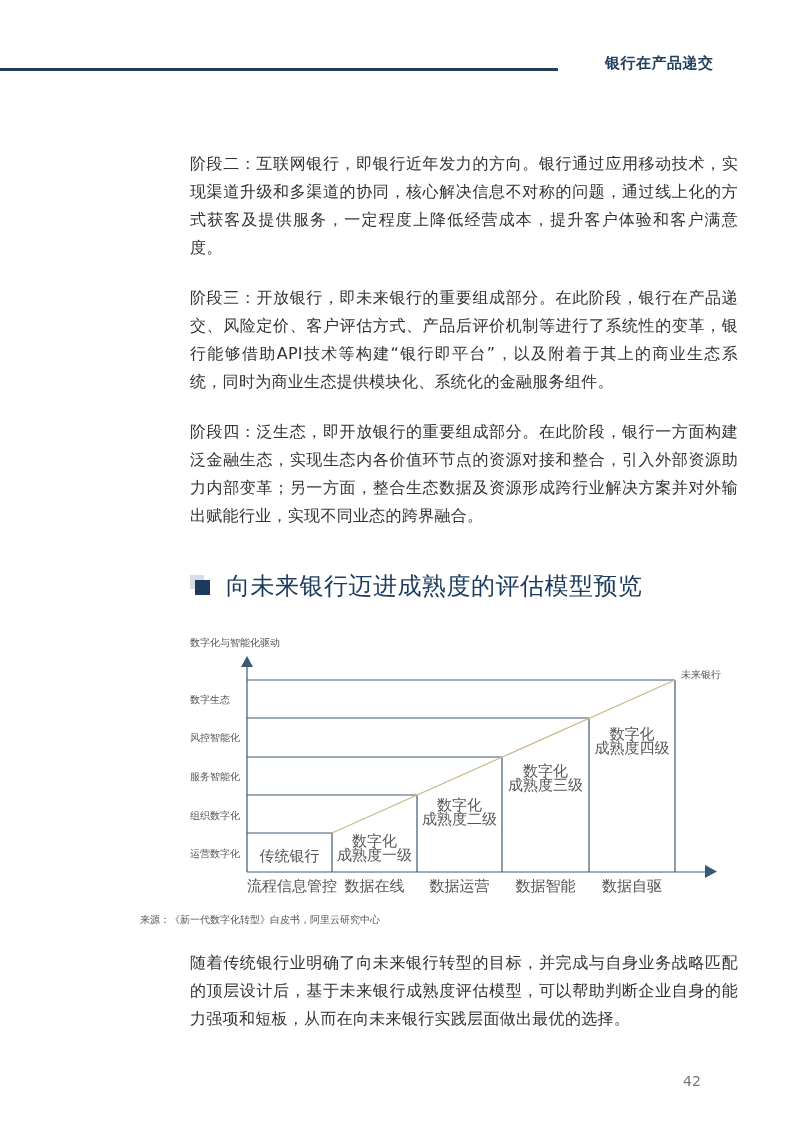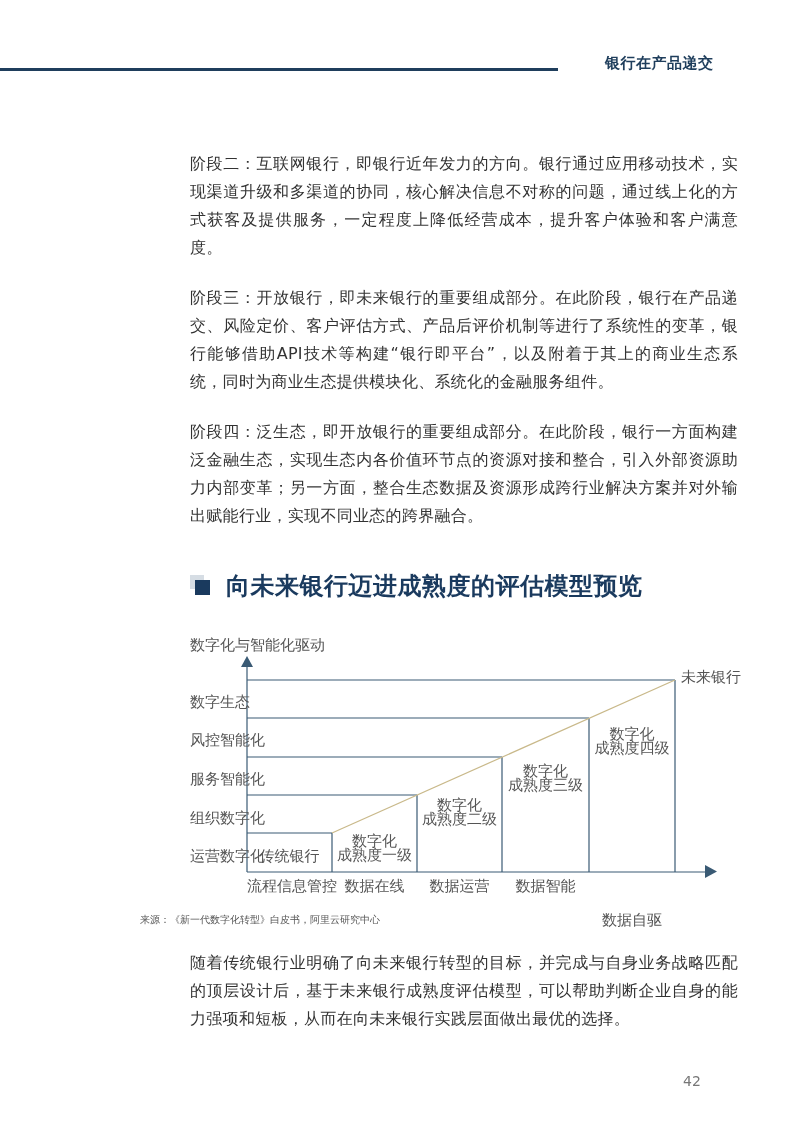--- a/index.html
+++ b/index.html
@@ -5,23 +5,23 @@
   html, body { margin:0; padding:0; background:#ffffff; }
   body { width:794px; height:1122px; position:relative; overflow:hidden;
          font-family:"DejaVu Sans","Liberation Sans",sans-serif; color:#2b2b2b; }
   .header-rule { position:absolute; left:0; top:68px; width:558px; height:3px; background:#1f3e5c; }
   .header-title { position:absolute; left:605px; top:54px; font-size:15px; font-weight:bold; color:#1f3e5c; letter-spacing:0.5px; }
   .para { position:absolute; left:190px; width:548px; font-size:16px; line-height:28px; color:#333; text-align:justify; letter-spacing:0.3px; }
   .section-heading { position:absolute; left:190px; top:568px; height:36px; display:flex; align-items:center; }
   .heading-marker { position:relative; width:22px; height:22px; margin-right:14px; }
   .heading-marker .back { position:absolute; left:0; top:0; width:14px; height:14px; background:#d6dde4; }
   .heading-marker .front { position:absolute; left:5px; top:5px; width:15px; height:15px; background:#1a3a5e; }
-  .heading-text { font-size:24px; font-weight:bold; color:#1a3a5e; letter-spacing:0.5px; }
+  .heading-text { font-size:24px; font-weight:normal; color:#1a3a5e; letter-spacing:0.5px; }
   .chart { position:absolute; left:0; top:0; width:794px; height:1122px; pointer-events:none; }
-  .chart-label { position:absolute; font-size:15px; color:#555; white-space:nowrap; }
+  .chart-label { position:absolute; font-size:10px; color:#555; white-space:nowrap; }
   .box-label { position:absolute; font-size:15px; color:#555; text-align:center; line-height:14px; white-space:nowrap; }
   .source { position:absolute; left:0; width:794px; top:913px; font-size:10px; color:#555; padding-left:140px; box-sizing:border-box; }
   .page-num { position:absolute; left:683px; top:1073px; font-size:14px; color:#777; }
 </style>
 </head>
 <body>
 
 <div class="header-rule"></div>
 <div class="header-title">银行在产品递交</div>
 
@@ -88,20 +88,20 @@
     <div>数字化</div>
       <div>成熟度四级</div>
   </div>
 
   <div class="chart-label" style="left:681px;top:668px;">未来银行</div>
 
   <div class="box-label" style="left:247px;width:85px;top:879px;">流程信息管控</div>
   <div class="box-label" style="left:332px;width:85px;top:879px;">数据在线</div>
   <div class="box-label" style="left:417px;width:85px;top:879px;">数据运营</div>
   <div class="box-label" style="left:502px;width:87px;top:879px;">数据智能</div>
-  <div class="box-label" style="left:589px;width:86px;top:879px;margin-top:34px;">数据自驱</div>
+  <div class="box-label" style="left:589px;width:86px;top:879px;">数据自驱</div>
 </div>
 
 <div class="source">来源：《新一代数字化转型》白皮书，阿里云研究中心</div>
 
 <p class="para" style="top:949px;margin:0;">随着传统银行业明确了向未来银行转型的目标，并完成与自身业务战略匹配的顶层设计后，基于未来银行成熟度评估模型，可以帮助判断企业自身的能力强项和短板，从而在向未来银行实践层面做出最优的选择。</p>
 
 <div class="page-num">42</div>
 
 </body></html>

